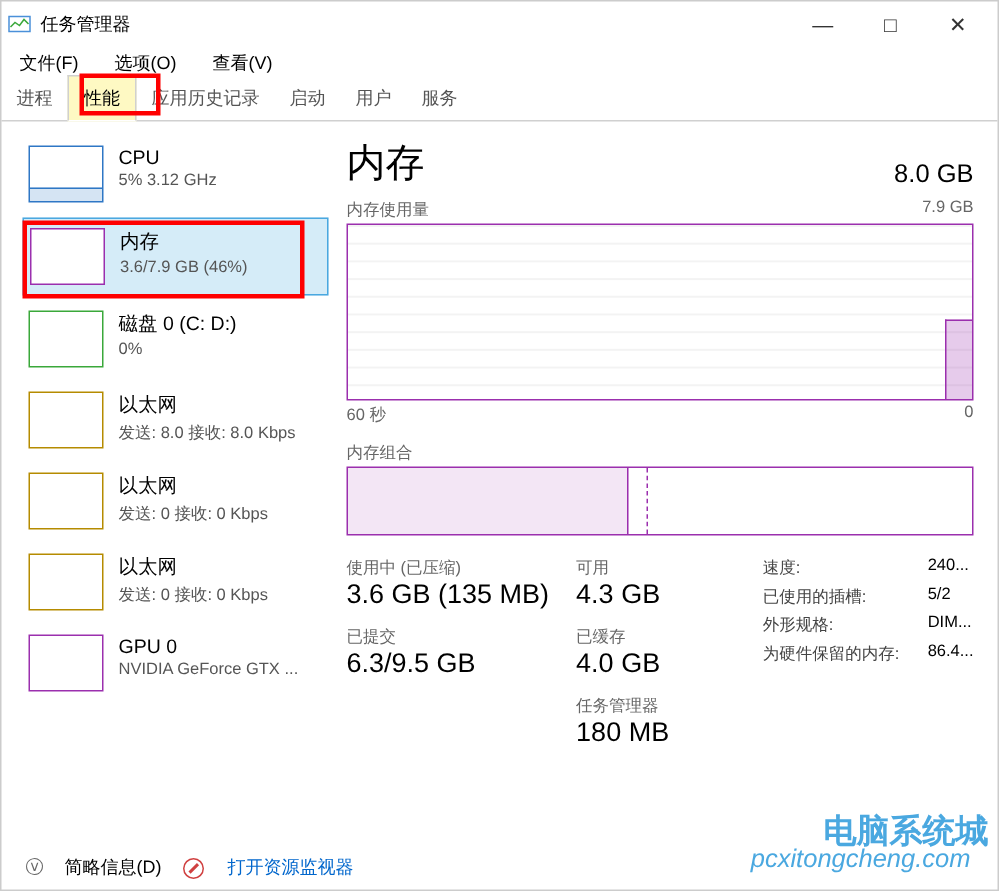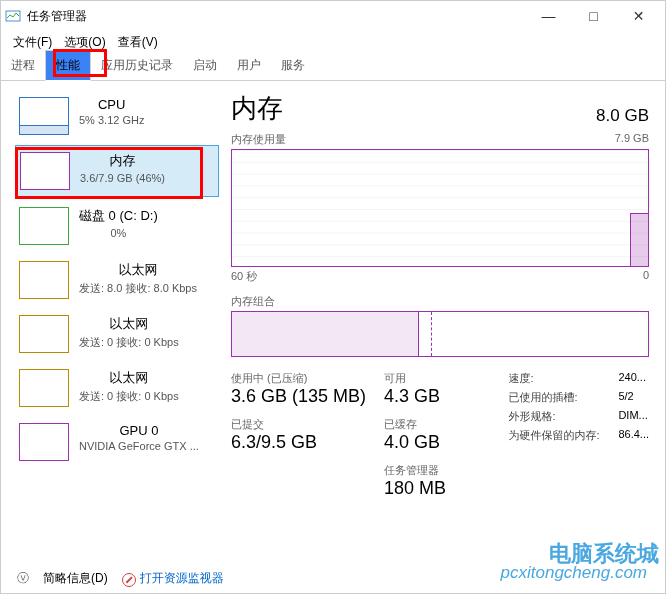--- a/index.html
+++ b/index.html
@@ -4,43 +4,43 @@
 <style>
 * { box-sizing: border-box; margin: 0; padding: 0; font-family: "Microsoft YaHei", "Segoe UI", sans-serif; }
 body { width: 666px; height: 594px; background: #fff; border: 1px solid #ccc; position: relative; overflow: hidden; }
 
 .titlebar { height: 30px; display: flex; align-items: center; padding: 0 4px; }
 .titlebar .app-icon { width: 16px; height: 16px; margin-right: 6px; }
 .titlebar .title { font-size: 12px; flex: 1; }
 .titlebar .win-controls { display: flex; }
 .titlebar .win-btn { width: 45px; height: 30px; display: flex; align-items: center; justify-content: center; font-size: 14px; color: #333; }
 
-.menubar { height: 22px; display: flex; align-items: center; padding: 0 6px; font-size: 12px; gap: 0; }
+.menubar { height: 22px; display: flex; align-items: center; padding: 0 6px; font-size: 12px; gap: 12px; }
 .menubar .menu-item { padding: 2px 6px; }
 
 .tabbar { height: 28px; display: flex; align-items: flex-end; border-bottom: 1px solid #d0d0d0; font-size: 12px; position: relative; }
 .tabbar .tab { padding: 6px 10px; color: #555; }
-.tabbar .tab.active { border: 1px solid #d0d0d0; border-bottom: 1px solid #fff; margin-bottom: -1px; background: #3b82f6; color: #000; }
+.tabbar .tab.active { border: 1px solid #d0d0d0; border-bottom: 1px solid #fff; margin-bottom: -1px; background: #fef9c3; color: #000; }
 
 .red-box { position: absolute; border: 3px solid #ff0000; pointer-events: none; z-index: 50; }
 .red-box.tab-box { left: 52px; top: 48px; width: 54px; height: 28px; }
 .red-box.mem-box { left: 14px; top: 146px; width: 188px; height: 52px; }
 
 .content { display: flex; height: 480px; }
 .sidebar { width: 220px; padding: 10px 2px 0 14px; overflow: hidden; }
 .side-item { display: flex; align-items: flex-start; padding: 6px 4px; margin-bottom: 4px; gap: 10px; }
 .side-item.selected { background: #d5ecf8; border: 1px solid #4aa8e0; }
 .thumb { width: 50px; height: 38px; border: 1px solid #999; background: #fff; position: relative; flex-shrink: 0; }
 .thumb.cpu { border-color: #2e77c5; }
 .thumb.cpu::after { content:""; position:absolute; bottom:0; left:0; right:0; height:8px; background: rgba(46,119,197,0.2); border-top:1px solid #2e77c5; }
 .thumb.mem { border-color: #9b2fae; }
 .thumb.disk { border-color: #3aa83a; }
 .thumb.net { border-color: #b58b00; }
 .thumb.gpu { border-color: #9b2fae; }
-.side-text { font-size: 12px; overflow: hidden; text-align: center; }
+.side-text { font-size: 12px; overflow: hidden; }
 .side-text .st-title { font-size: 13px; margin-bottom: 2px; white-space: nowrap; }
 .side-text .st-sub { font-size: 11px; color: #555; white-space: nowrap; }
 
 .main { flex: 1; padding: 10px 16px 0 10px; }
 .hdr { display: flex; justify-content: space-between; align-items: flex-end; }
 .hdr .h1 { font-size: 26px; font-weight: 300; }
 .hdr .h-right { font-size: 17px; }
 .chart-label-row { display: flex; justify-content: space-between; font-size: 11px; color: #666; margin-top: 6px; }
 .chart { height: 118px; border: 1px solid #9b2fae; margin-top: 2px; position: relative; background: linear-gradient(#f3f3f3 1px, transparent 1px) 0 0/100% 11.8px; }
 .chart .fill { position: absolute; bottom: 0; right: 0; width: 18px; height: 46%; background: rgba(155,47,174,0.25); border-top: 1px solid #9b2fae; border-left: 1px solid #9b2fae; }
@@ -54,21 +54,21 @@
 .stat-col { display: flex; flex-direction: column; gap: 10px; }
 .stat-col.right { margin-left: auto; gap: 4px; font-size: 11px; }
 .stat .label { font-size: 11px; color: #666; }
 .stat .value { font-size: 18px; white-space: nowrap; }
 .kv { display: flex; font-size: 11px; }
 .kv .k { width: 110px; color: #444; }
 .kv .v { color: #000; }
 
 .footer { position: absolute; bottom: 6px; left: 16px; display: flex; align-items: center; gap: 14px; font-size: 12px; }
 .footer .chev { color: #666; }
-.footer .link { color: #0066cc; display: flex; align-items: flex-end; gap: 4px; }
+.footer .link { color: #0066cc; display: flex; align-items: center; gap: 16px; }
 .footer .rm-icon { width: 14px; height: 14px; border: 1.5px solid #d04040; border-radius: 50%; position: relative; }
 .footer .rm-icon::after { content:""; position:absolute; left:2px; top:5px; width:8px; height:1.5px; background:#d04040; transform: rotate(-45deg); }
 
 .watermark { position: absolute; right: 6px; bottom: 24px; font-size: 22px; font-weight: bold; color: #4aa8e0; pointer-events: none; }
 .watermark-sub { position: absolute; right: 18px; bottom: 10px; font-size: 17px; color: #4aa8e0; pointer-events: none; font-style: italic; }
 </style>
 </head>
 <body>
 
 <div class="titlebar">

